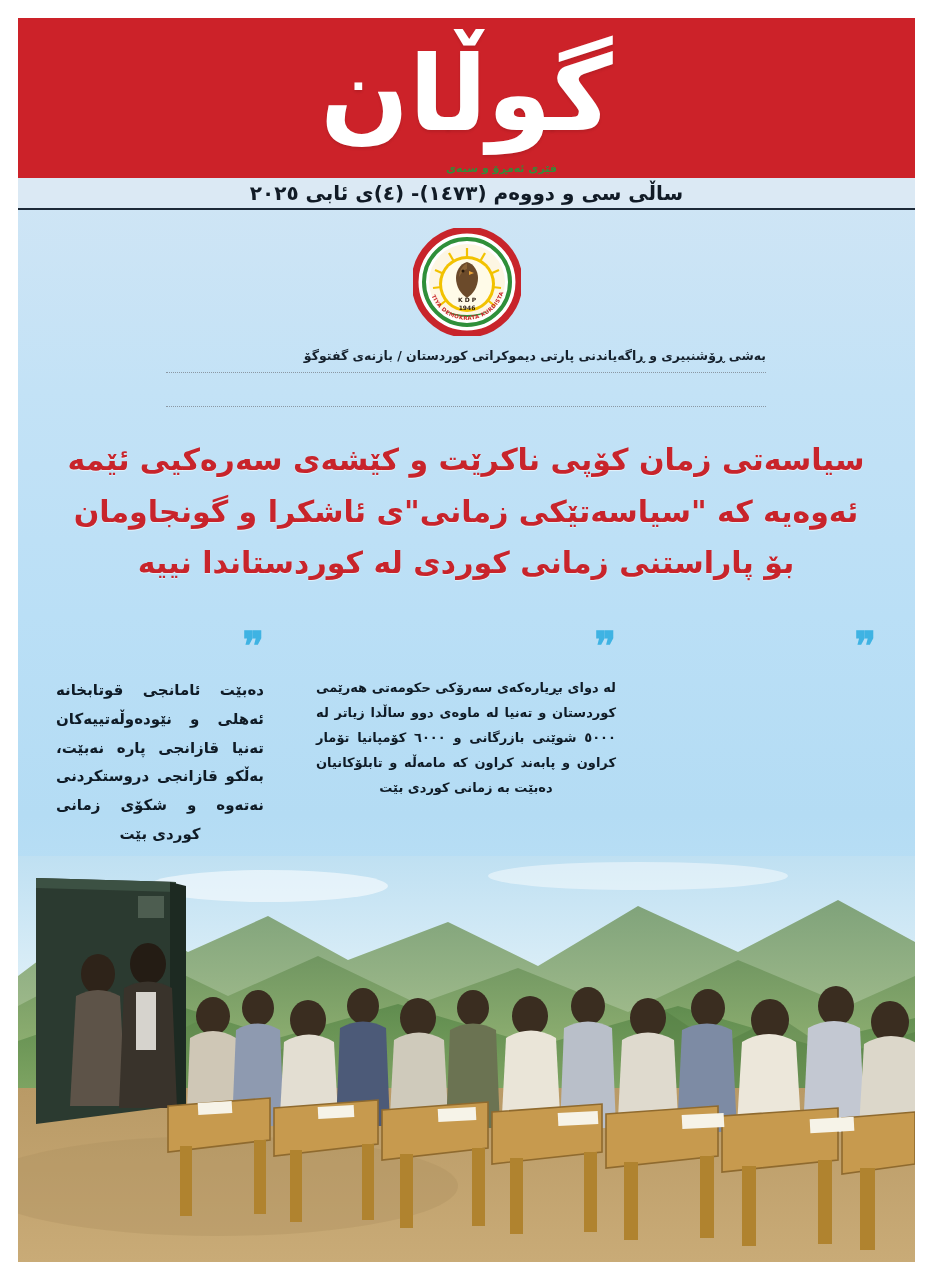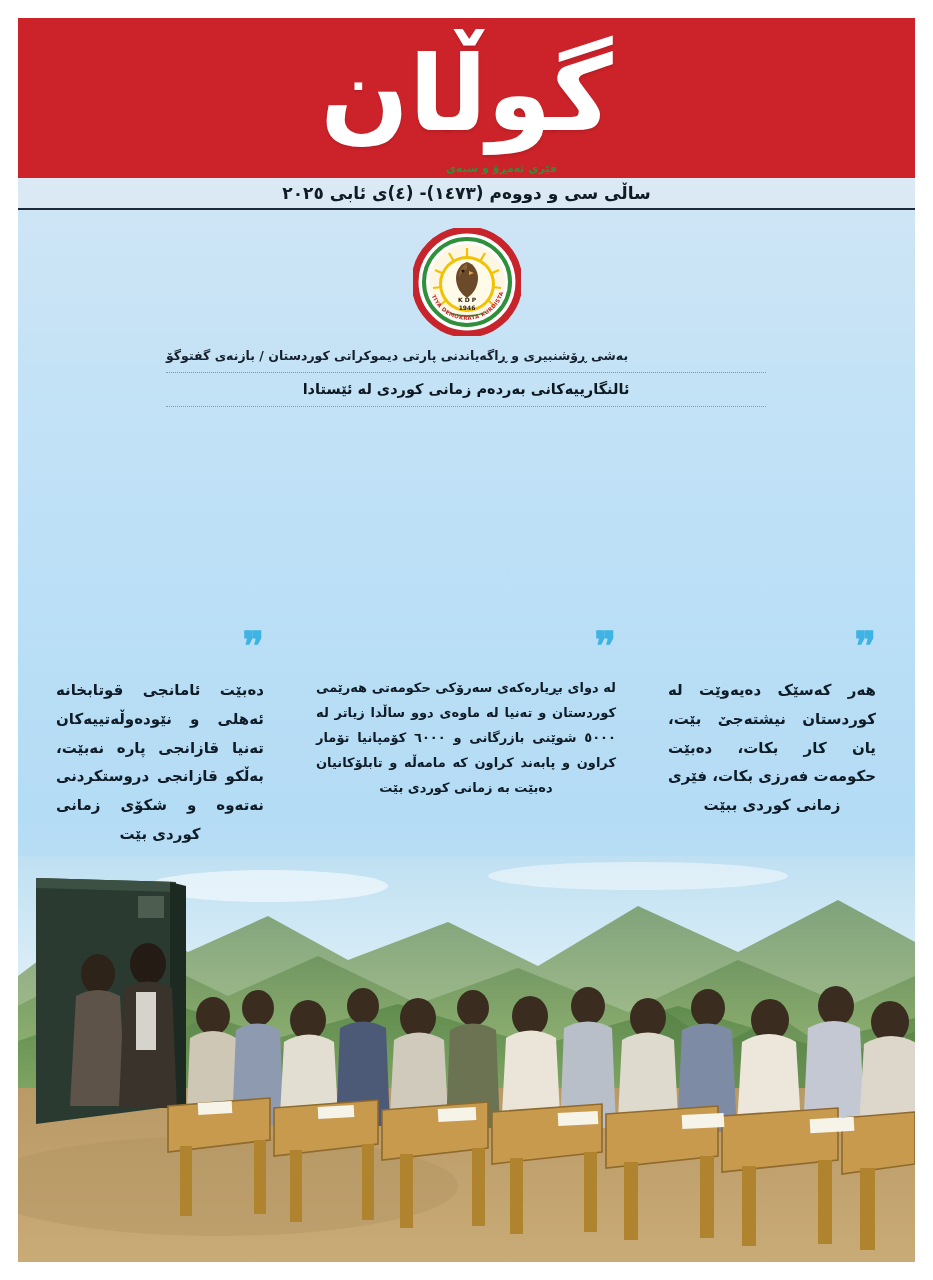--- a/index.html
+++ b/index.html
@@ -60,40 +60,40 @@
   
   .dateline {
     position:absolute;
     left:18px; top:178px;
     width:897px; height:32px;
     background:#dbe9f4;
     display:flex; align-items:center; justify-content:center;
     border-bottom:2px solid #1d2a38;
   }
   .dateline-text {
-    font-size:17px;
+    font-size:20px;
     font-weight:bold;
     color:#111b26;
     letter-spacing:0.5px;
   }
 
   
   .emblem {
     position:absolute;
     left:50%; top:228px;
     transform:translateX(-50%);
     width:108px; height:108px;
   }
 
   
   .sub-row-1 {
     position:absolute;
     left:166px; top:348px;
     width:600px;
-    text-align:left;
+    text-align:right;
     font-size:12.5px;
     font-weight:bold;
     color:#15202c;
   }
   .dots-1 {
     position:absolute;
     left:166px; top:372px;
     width:600px;
     border-top:1px dotted #8b98a4;
   }
@@ -226,29 +226,32 @@
         <textPath href="#arcTop" startOffset="50%" text-anchor="middle">پارتی دیموکراتی کوردستان</textPath>
       </text>
       <text font-size="5.4" font-weight="bold" fill="#c8242b" font-family="DejaVu Sans, sans-serif" letter-spacing="0.4">
         <textPath href="#arcBot" startOffset="50%" text-anchor="middle">PARTIYA DEMOKRATA KURDISTANE</textPath>
       </text>
     </svg>
   </div>
 
   <div class="sub-row-1">بەشی ڕۆشنبیری و ڕاگەیاندنی پارتی دیموکراتی کوردستان / بازنەی گفتوگۆ</div>
   <div class="dots-1"></div>
-  <div class="sub-row-2">ئالنگارییەکانی بەردەم زمانی کوردی لە ئێستادا</div>
   <div class="dots-2"></div>
 
+  <div class="headline">
+    <span class="hl-line">سیاسەتی زمان کۆپی ناکرێت و کێشەی سەرەکیی ئێمە</span>
+    <span class="hl-line">ئەوەیە کە "سیاسەتێکی زمانی"ی ئاشکرا و گونجاومان</span>
+    <span class="hl-line">بۆ پاراستنی زمانی کوردی لە کوردستاندا نییە</span>
+  </div>
 
   <div class="quotes">
 
     <div class="quote-col narrow">
       <span class="qmark">❞</span>
-      <div class="qtext">هەر کەسێک دەیەوێت لە کوردستان نیشتەجێ بێت، یان کار بکات، دەبێت حکومەت فەرزی بکات، فێری زمانی کوردی ببێت</div>
     </div>
 
     <div class="quote-col wide">
       <span class="qmark">❞</span>
       <div class="qtext">لە دوای بڕیارەکەی سەرۆکی حکومەتی هەرێمی کوردستان و تەنیا لە ماوەی دوو ساڵدا زیاتر لە ٥٠٠٠ شوێنی بازرگانی و ٦٠٠٠ کۆمپانیا تۆمار کراون و پابەند کراون کە مامەڵە و تابلۆکانیان دەبێت بە زمانی کوردی بێت</div>
     </div>
 
     <div class="quote-col narrow">
       <span class="qmark">❞</span>
       <div class="qtext">دەبێت ئامانجی قوتابخانە ئەهلی و نێودەوڵەتییەکان تەنیا قازانجی پارە نەبێت، بەڵکو قازانجی دروستکردنی نەتەوە و شکۆی زمانی کوردی بێت</div>

